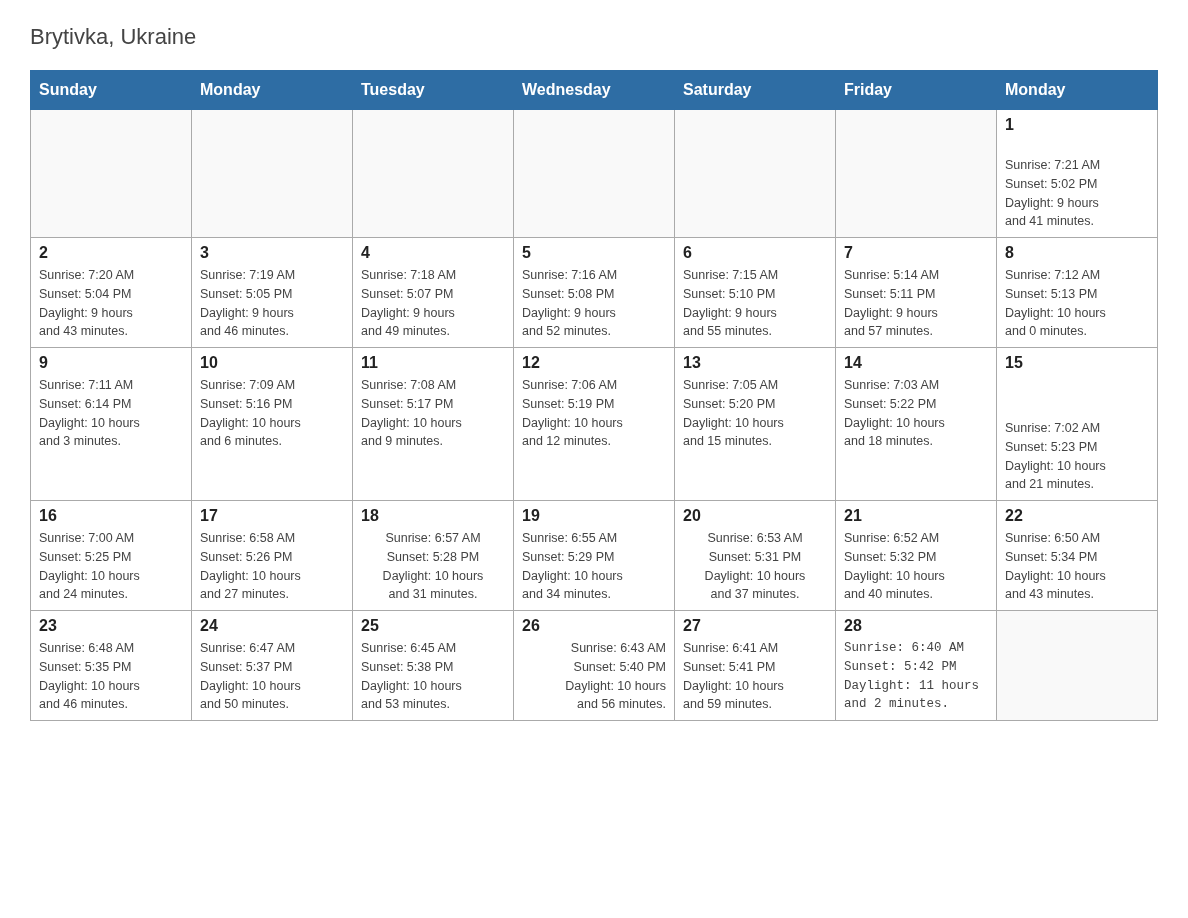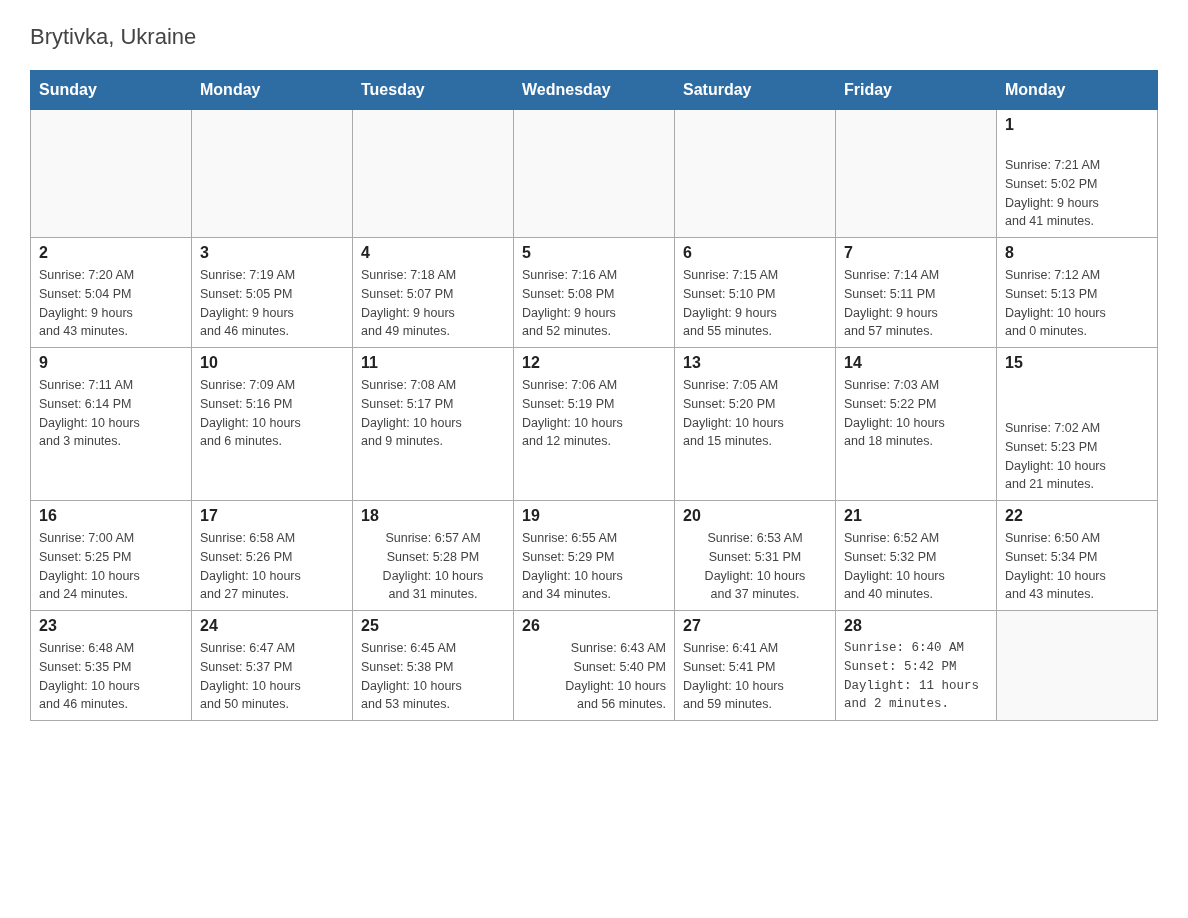--- a/index.html
+++ b/index.html
@@ -159,21 +159,21 @@
         </td>
         <td>
           <div class="day-number">6</div>
           <div class="day-info" style="white-space: pre-line;">Sunrise: 7:15 AM
 Sunset: 5:10 PM
 Daylight: 9 hours
 and 55 minutes.</div>
         </td>
         <td>
           <div class="day-number">7</div>
-          <div class="day-info" style="white-space: pre-line;">Sunrise: 7:14 AM
+          <div class="day-info" style="white-space: pre-line;">Sunrise: 5:14 AM
 Sunset: 5:11 PM
 Daylight: 9 hours
 and 57 minutes.</div>
         </td>
         <td>
           <div class="day-number">8</div>
           <div class="day-info" style="white-space: pre-line;">Sunrise: 7:12 AM
 Sunset: 5:13 PM
 Daylight: 10 hours
 and 0 minutes.</div>

